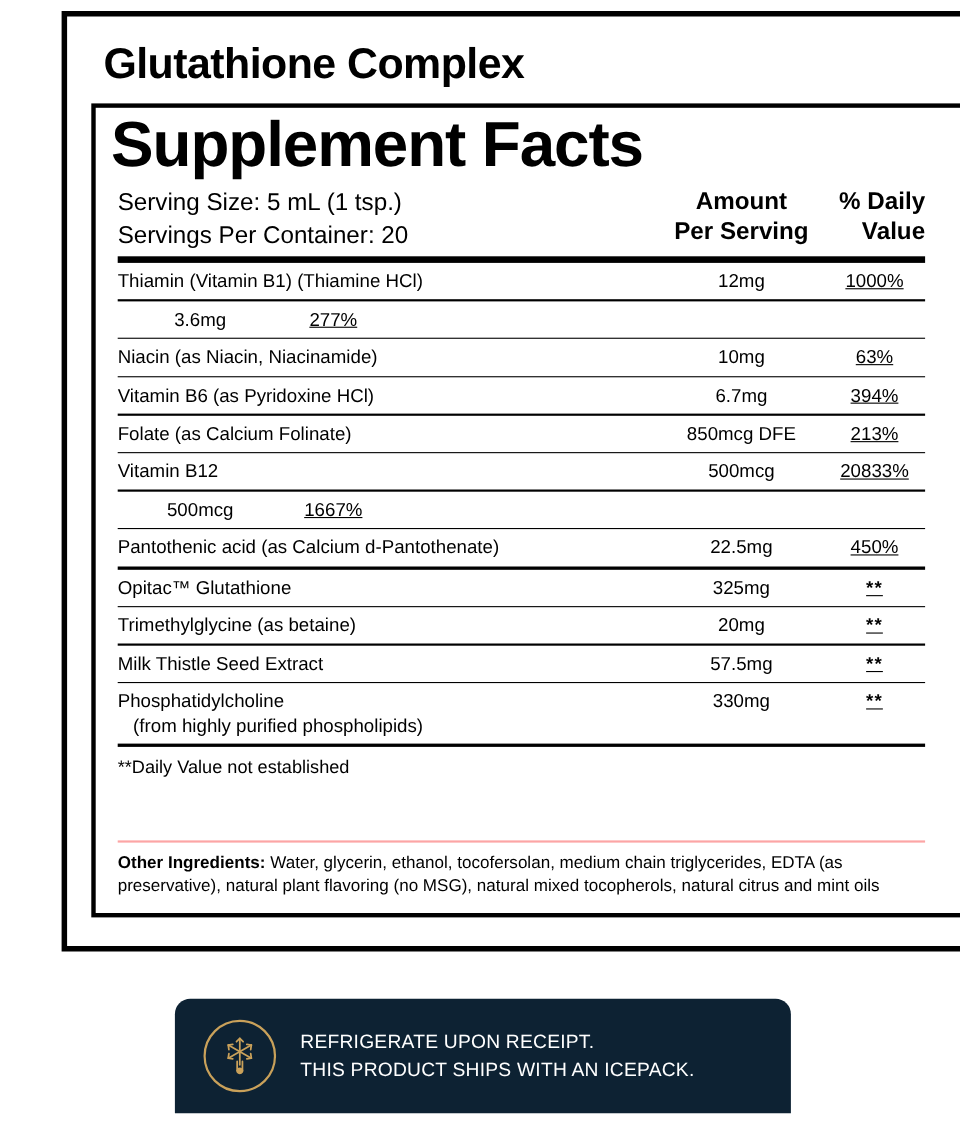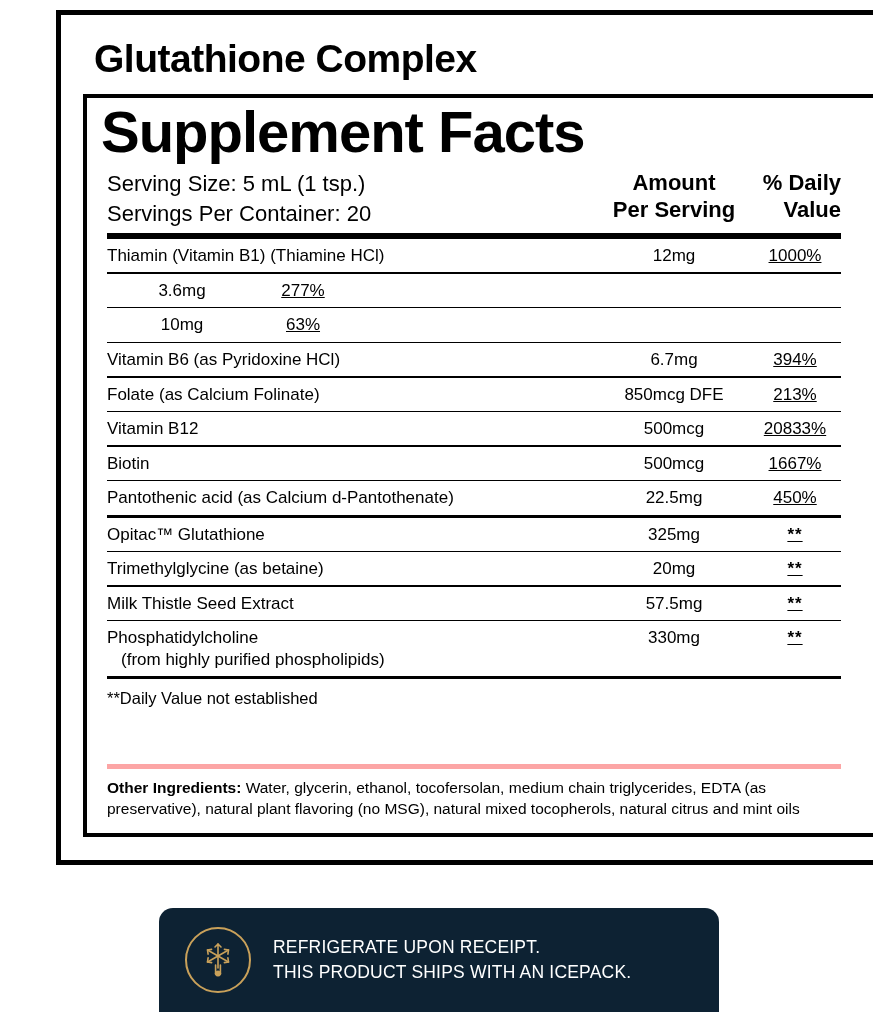--- a/index.html
+++ b/index.html
@@ -111,21 +111,21 @@
   .nut-dv.stars { font-weight: bold; letter-spacing: 1px; }
 
   .footnote {
     font-size: 16.5px;
     padding: 10px 16px 0 20px;
   }
 
   .spacer-block { height: 56px; }
 
   .other-ing {
-    border-top: 5px solid #fca5a5;
+    border-top: 2px solid #fca5a5;
     margin: 0 16px 0 20px;
     padding: 9px 4px 6px 0;
     font-size: 15.5px;
     line-height: 1.32;
   }
   .other-ing b { font-weight: bold; }
 
   .icepack-banner {
     position: absolute;
     left: 159px;
@@ -195,20 +195,21 @@
     </div>
     <div class="rule-thin"></div>
 
     <div class="nut-row">
       <div class="nut-amt">3.6mg</div>
       <div class="nut-dv">277%</div>
     </div>
     <div class="rule-thin"></div>
 
     <div class="nut-row">
+      <div class="nut-name">Niacin (as Niacin, Niacinamide)</div>
       <div class="nut-amt">10mg</div>
       <div class="nut-dv">63%</div>
     </div>
     <div class="rule-thin"></div>
 
     <div class="nut-row">
       <div class="nut-name">Vitamin B6 (as Pyridoxine HCl)</div>
       <div class="nut-amt">6.7mg</div>
       <div class="nut-dv">394%</div>
     </div>
@@ -222,21 +223,20 @@
     <div class="rule-thin"></div>
 
     <div class="nut-row">
       <div class="nut-name">Vitamin B12</div>
       <div class="nut-amt">500mcg</div>
       <div class="nut-dv">20833%</div>
     </div>
     <div class="rule-thin"></div>
 
     <div class="nut-row">
-      <div class="nut-name">Biotin</div>
       <div class="nut-amt">500mcg</div>
       <div class="nut-dv">1667%</div>
     </div>
     <div class="rule-thin"></div>
 
     <div class="nut-row">
       <div class="nut-name">Pantothenic acid (as Calcium d-Pantothenate)</div>
       <div class="nut-amt">22.5mg</div>
       <div class="nut-dv">450%</div>
     </div>

